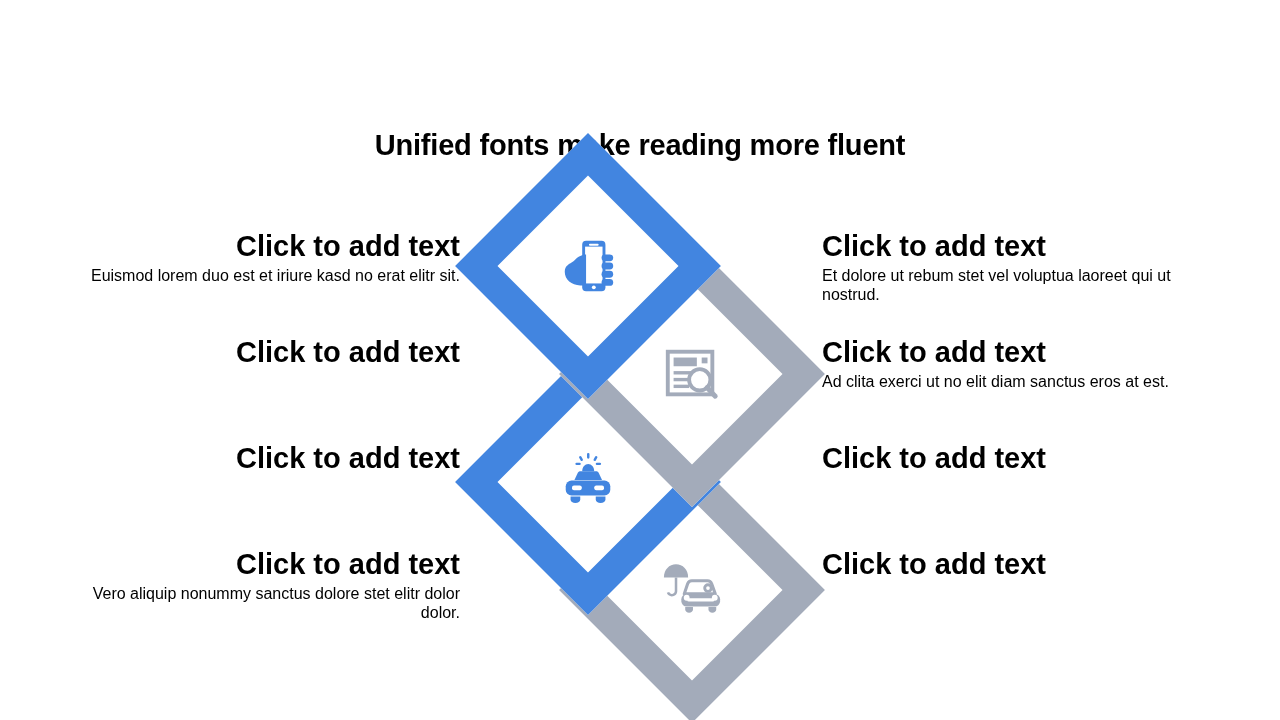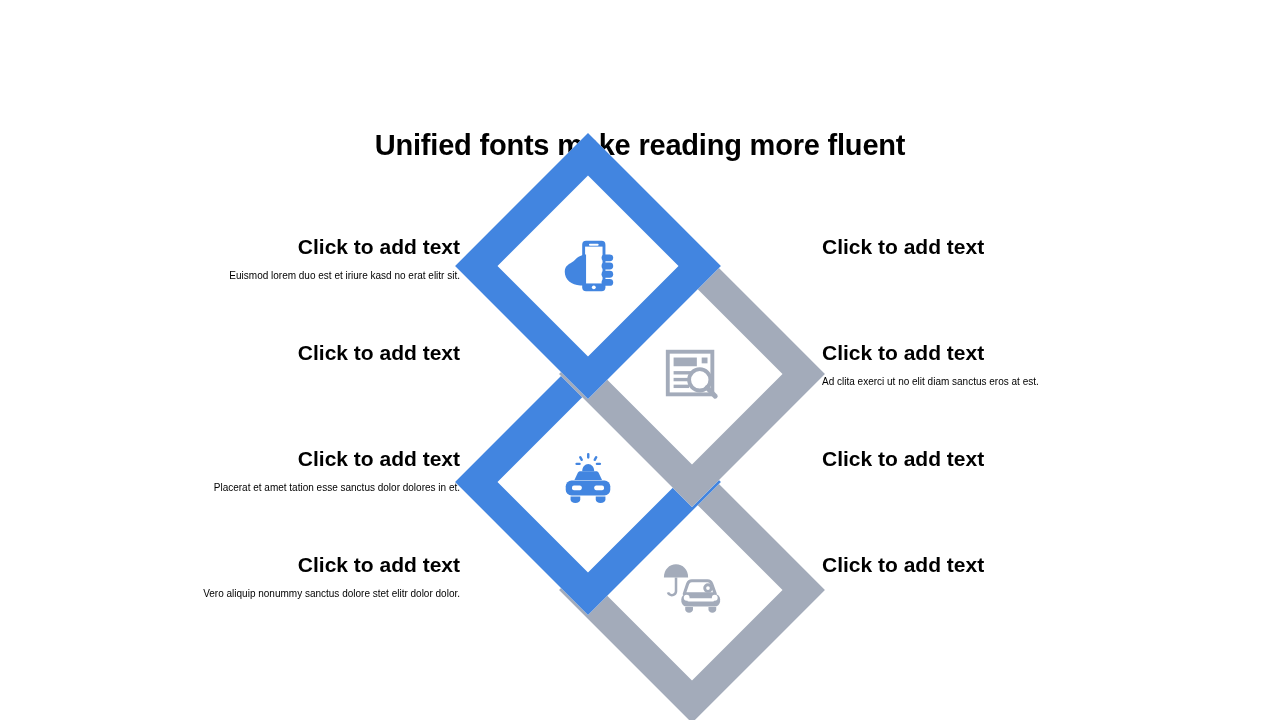--- a/index.html
+++ b/index.html
@@ -81,28 +81,28 @@
   #diamond-2 { left: 120px; top: 110px; z-index: 3; }
   #diamond-3 { left: 16px;  top: 218px; z-index: 2; }
   #diamond-4 { left: 120px; top: 326px; z-index: 1; }
 
   
   .text-block {
     position: absolute;
     width: 390px;
   }
   .text-block .heading {
-    font-size: 21px;
+    font-size: 29px;
     font-weight: bold;
     line-height: 27px;
     color: #000000;
     margin: 0 0 6px 0;
   }
   .text-block .body {
-    font-size: 10px;
+    font-size: 16px;
     line-height: 19px;
     color: #000000;
     margin: 0;
   }
 
   .text-block.left {
     text-align: right;
     left: 70px;
   }
   .text-block.right {
@@ -124,29 +124,29 @@
 
   <div class="text-block left row-1">
     <div class="heading">Click to add text</div>
     <div class="body">Euismod lorem duo est et iriure kasd no erat elitr sit.</div>
   </div>
   <div class="text-block left row-2">
     <div class="heading">Click to add text</div>
   </div>
   <div class="text-block left row-3">
     <div class="heading">Click to add text</div>
-    <div class="body">Placerat et amet tation esse sanctus dolor dolores in et.</div>
   </div>
   <div class="text-block left row-4">
     <div class="heading">Click to add text</div>
     <div class="body">Vero aliquip nonummy sanctus dolore stet elitr dolor dolor.</div>
   </div>
 
   <div class="text-block right row-1">
     <div class="heading">Click to add text</div>
+    <div class="body">Et dolore ut rebum stet vel voluptua laoreet qui ut nostrud.</div>
   </div>
   <div class="text-block right row-2">
     <div class="heading">Click to add text</div>
     <div class="body">Ad clita exerci ut no elit diam sanctus eros at est.</div>
   </div>
   <div class="text-block right row-3">
     <div class="heading">Click to add text</div>
   </div>
   <div class="text-block right row-4">
     <div class="heading">Click to add text</div>

